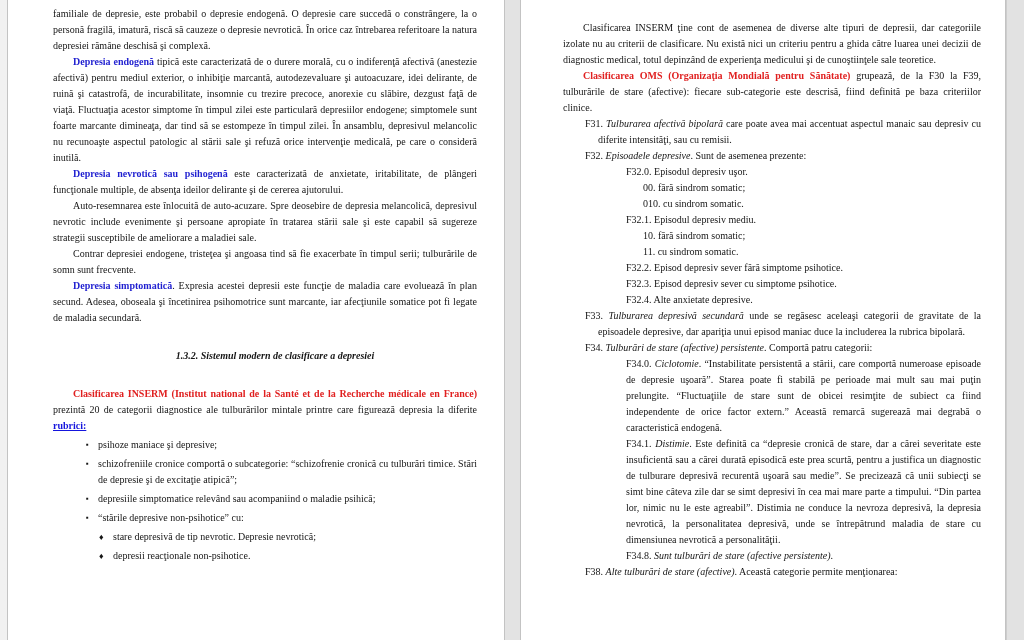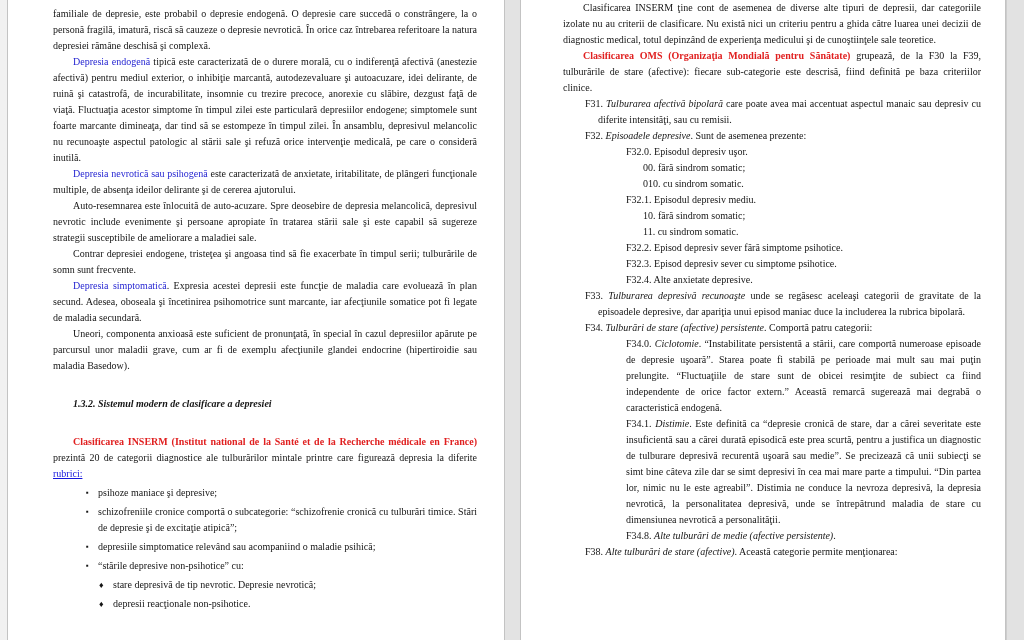--- a/index.html
+++ b/index.html
@@ -24,42 +24,42 @@
     background: #ffffff;
     border-left: 1px solid #c3c3c3;
     border-right: 1px solid #c3c3c3;
     box-sizing: border-box;
     overflow: hidden;
     font-size: 10px;
     line-height: 16px;
     color: #151515;
   }
   #left-page  { left: 7px;   width: 498px; padding: 6px 27px 0 45px; }
-  #right-page { left: 520px; width: 486px; padding: 0 24px 0 42px; }
+  #right-page { left: 520px; width: 486px; padding: 20px 24px 0 42px; }
   #right-gutter {
     position: absolute;
     top: 0; bottom: 0;
     left: 1006px; width: 18px;
     background: #e2e2e2;
     border-left: 1px solid #cdcdcd;
   }
   #mid-gap {
     position: absolute;
     top: 0; bottom: 0;
     left: 505px; width: 15px;
     background: #e3e3e3;
   }
 
   .blk { text-align: justify; }
   .blk.ind { text-indent: 20px; }
 
   .heading {
     font-weight: bold;
     font-style: italic;
-    text-align: left;
+    text-align: center;
     margin: 22px 0 22px 20px;
   }
 
   .bullet1 {
     position: relative;
     padding-left: 45px;
     margin-top: 3px;
   }
   .bullet1 .marker {
     position: absolute;
@@ -78,42 +78,41 @@
     left: 46px;
     top: 0;
     font-size: 9px;
   }
 
   .f0 { padding-left: 35px; text-indent: -13px; }
   .f1 { padding-left: 63px; }
   .f2 { padding-left: 80px; text-align: left; }
 
   .s-normal { }
-  .s-bold-blue { color: var(--accent-blue, #1f1fd0); font-weight: normal; margin-top: 16px; }
+  .s-bold-blue { color: var(--accent-blue, #1f1fd0); font-weight: bold; margin-top: 16px; }
   .s-bold-red  { color: var(--accent-red, #e02020);  font-weight: bold; margin-top: 10px; }
   .s-italic { font-style: italic; }
   .s-link {
     color: var(--link-blue, #1515dd);
-    font-weight: normal;
+    font-weight: bold;
     text-decoration: underline;
   }
 </style>
 </head>
 <body>
 
 <div id="viewport">
   <div id="mid-gap"></div>
   <div id="left-page" class="page">
       <div class="blk p"><span class="s-normal">familiale de depresie, este probabil o depresie endogenă. O depresie care succedă o constrângere, la o personă fragilă, imatură, riscă să cauzeze o depresie nevrotică. În orice caz întrebarea referitoare la natura depresiei rămâne deschisă şi complexă.</span></div>
       <div class="blk p ind"><span class="s-bold-blue">Depresia endogenă</span><span class="s-normal"> tipică este caracterizată de o durere morală, cu o indiferenţă afectivă (anestezie afectivă) pentru mediul exterior, o inhibiţie marcantă, autodezevaluare şi autoacuzare, idei delirante, de ruină şi catastrofă, de incurabilitate, insomnie cu trezire precoce, anorexie cu slăbire, dezgust faţă de viaţă. Fluctuaţia acestor simptome în timpul zilei este particulară depresiilor endogene; simptomele sunt foarte marcante dimineaţa, dar tind să se estompeze în timpul zilei. În ansamblu, depresivul melancolic nu recunoaşte aspectul patologic al stării sale şi refuză orice intervenţie medicală, pe care o consideră inutilă.</span></div>
       <div class="blk p ind"><span class="s-bold-blue">Depresia nevrotică sau psihogenă</span><span class="s-normal"> este caracterizată de anxietate, iritabilitate, de plângeri funcţionale multiple, de absenţa ideilor delirante şi de cererea ajutorului.</span></div>
       <div class="blk p ind"><span class="s-normal">Auto-resemnarea este înlocuită de auto-acuzare. Spre deosebire de depresia melancolică, depresivul nevrotic include evenimente şi persoane apropiate în tratarea stării sale şi este capabil să sugereze strategii susceptibile de ameliorare a maladiei sale.</span></div>
       <div class="blk p ind"><span class="s-normal">Contrar depresiei endogene, tristeţea şi angoasa tind să fie exacerbate în timpul serii; tulburările de somn sunt frecvente.</span></div>
       <div class="blk p ind"><span class="s-bold-blue">Depresia simptomatică</span><span class="s-normal">. Expresia acestei depresii este funcţie de maladia care evoluează în plan secund. Adesea, oboseala şi încetinirea psihomotrice sunt marcante, iar afecţiunile somatice pot fi legate de maladia secundară.</span></div>
-      <div class="blk p ind"><span class="s-normal">Uneori, componenta anxioasă este suficient de pronunţată, în special în cazul depresiilor apărute pe parcursul unor maladii grave, cum ar fi de exemplu afecţiunile glandei endocrine (hipertiroidie sau maladia Basedow).</span></div>
       <div class="blk heading"><span class="s-normal">1.3.2. Sistemul modern de clasificare a depresiei</span></div>
       <div class="blk p ind"><span class="s-bold-red">Clasificarea INSERM (Institut national de la Santé et de la Recherche médicale en France)</span><span class="s-normal"> prezintă 20 de categorii diagnostice ale tulburărilor mintale printre care figurează depresia la diferite </span><span class="s-link">rubrici:</span></div>
       <div class="blk bullet1"><span class="marker">▪</span><span class="s-normal">psihoze maniace şi depresive;</span></div>
       <div class="blk bullet1"><span class="marker">▪</span><span class="s-normal">schizofreniile cronice comportă o subcategorie: “schizofrenie cronică cu tulburări timice. Stări de depresie şi de excitaţie atipică”;</span></div>
       <div class="blk bullet1"><span class="marker">▪</span><span class="s-normal">depresiile simptomatice relevând sau acompaniind o maladie psihică;</span></div>
       <div class="blk bullet1"><span class="marker">▪</span><span class="s-normal">“stările depresive non-psihotice” cu:</span></div>
       <div class="blk bullet2"><span class="marker">♦</span><span class="s-normal">stare depresivă de tip nevrotic. Depresie nevrotică;</span></div>
       <div class="blk bullet2"><span class="marker">♦</span><span class="s-normal">depresii reacţionale non-psihotice.</span></div>
     </div>
   <div id="right-page" class="page">
@@ -123,21 +122,21 @@
       <div class="blk f0"><span class="s-normal">F32. </span><span class="s-italic">Episoadele depresive</span><span class="s-normal">. Sunt de asemenea prezente:</span></div>
       <div class="blk f1"><span class="s-normal">F32.0. Episodul depresiv uşor.</span></div>
       <div class="blk f2"><span class="s-normal">00. fără sindrom somatic;</span></div>
       <div class="blk f2"><span class="s-normal">010. cu sindrom somatic.</span></div>
       <div class="blk f1"><span class="s-normal">F32.1. Episodul depresiv mediu.</span></div>
       <div class="blk f2"><span class="s-normal">10. fără sindrom somatic;</span></div>
       <div class="blk f2"><span class="s-normal">11. cu sindrom somatic.</span></div>
       <div class="blk f1"><span class="s-normal">F32.2. Episod depresiv sever fără simptome psihotice.</span></div>
       <div class="blk f1"><span class="s-normal">F32.3. Episod depresiv sever cu simptome psihotice.</span></div>
       <div class="blk f1"><span class="s-normal">F32.4. Alte anxietate depresive.</span></div>
-      <div class="blk f0"><span class="s-normal">F33. </span><span class="s-italic">Tulburarea depresivă recunoaşte</span><span class="s-normal"> unde se regăsesc aceleaşi categorii de gravitate de la episoadele depresive, dar apariţia unui episod maniac duce la includerea la rubrica bipolară.</span></div>
+      <div class="blk f0"><span class="s-normal">F33. </span><span class="s-italic">Tulburarea depresivă secundară</span><span class="s-normal"> unde se regăsesc aceleaşi categorii de gravitate de la episoadele depresive, dar apariţia unui episod maniac duce la includerea la rubrica bipolară.</span></div>
       <div class="blk f0"><span class="s-normal">F34. </span><span class="s-italic">Tulburări de stare (afective) persistente</span><span class="s-normal">. Comportă patru categorii:</span></div>
       <div class="blk f1"><span class="s-normal">F34.0. </span><span class="s-italic">Ciclotomie</span><span class="s-normal">. “Instabilitate persistentă a stării, care comportă numeroase episoade de depresie uşoară”. Starea poate fi stabilă pe perioade mai mult sau mai puţin prelungite. “Fluctuaţiile de stare sunt de obicei resimţite de subiect ca fiind independente de orice factor extern.” Această remarcă sugerează mai degrabă o caracteristică endogenă.</span></div>
       <div class="blk f1"><span class="s-normal">F34.1. </span><span class="s-italic">Distimie</span><span class="s-normal">. Este definită ca “depresie cronică de stare, dar a cărei severitate este insuficientă sau a cărei durată episodică este prea scurtă, pentru a justifica un diagnostic de tulburare depresivă recurentă uşoară sau medie”. Se precizează că unii subiecţi se simt bine câteva zile dar se simt depresivi în cea mai mare parte a timpului. “Din partea lor, nimic nu le este agreabil”. Distimia ne conduce la nevroza depresivă, la depresia nevrotică, la personalitatea depresivă, unde se întrepătrund maladia de stare cu dimensiunea nevrotică a personalităţii.</span></div>
-      <div class="blk f1"><span class="s-normal">F34.8. </span><span class="s-italic">Alte tulburări de medie (afective persistente)</span><span class="s-normal">.</span></div>
+      <div class="blk f1"><span class="s-normal">F34.8. </span><span class="s-italic">Sunt tulburări de stare (afective persistente)</span><span class="s-normal">.</span></div>
       <div class="blk f0"><span class="s-normal">F38. </span><span class="s-italic">Alte tulburări de stare (afective)</span><span class="s-normal">. Această categorie permite menţionarea:</span></div>
     </div>
   <div id="right-gutter"></div>
 </div>
 
 </body></html>

